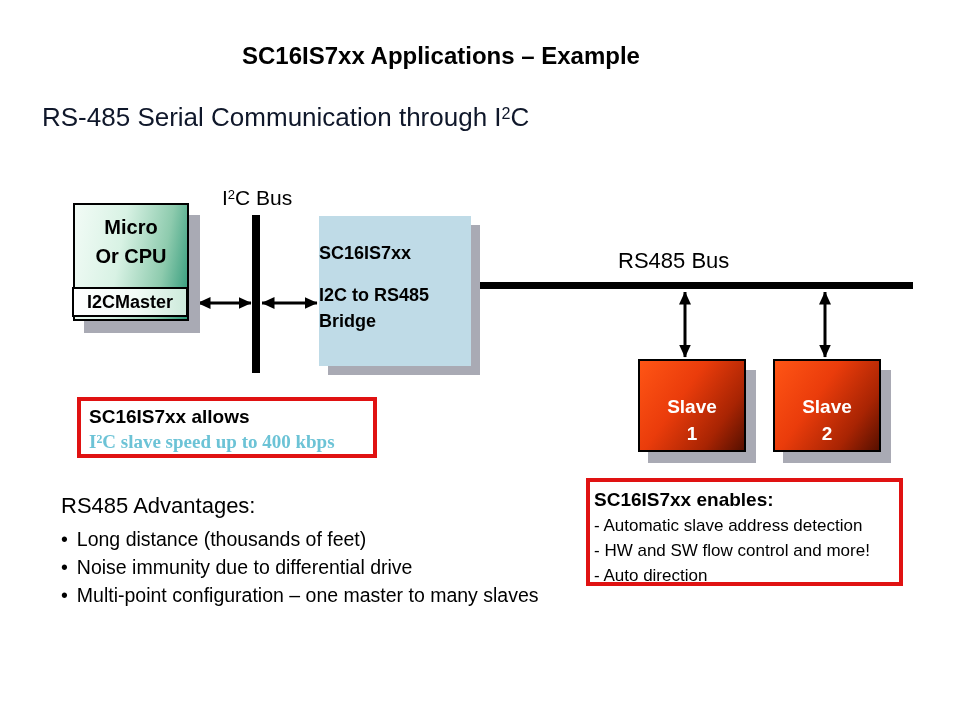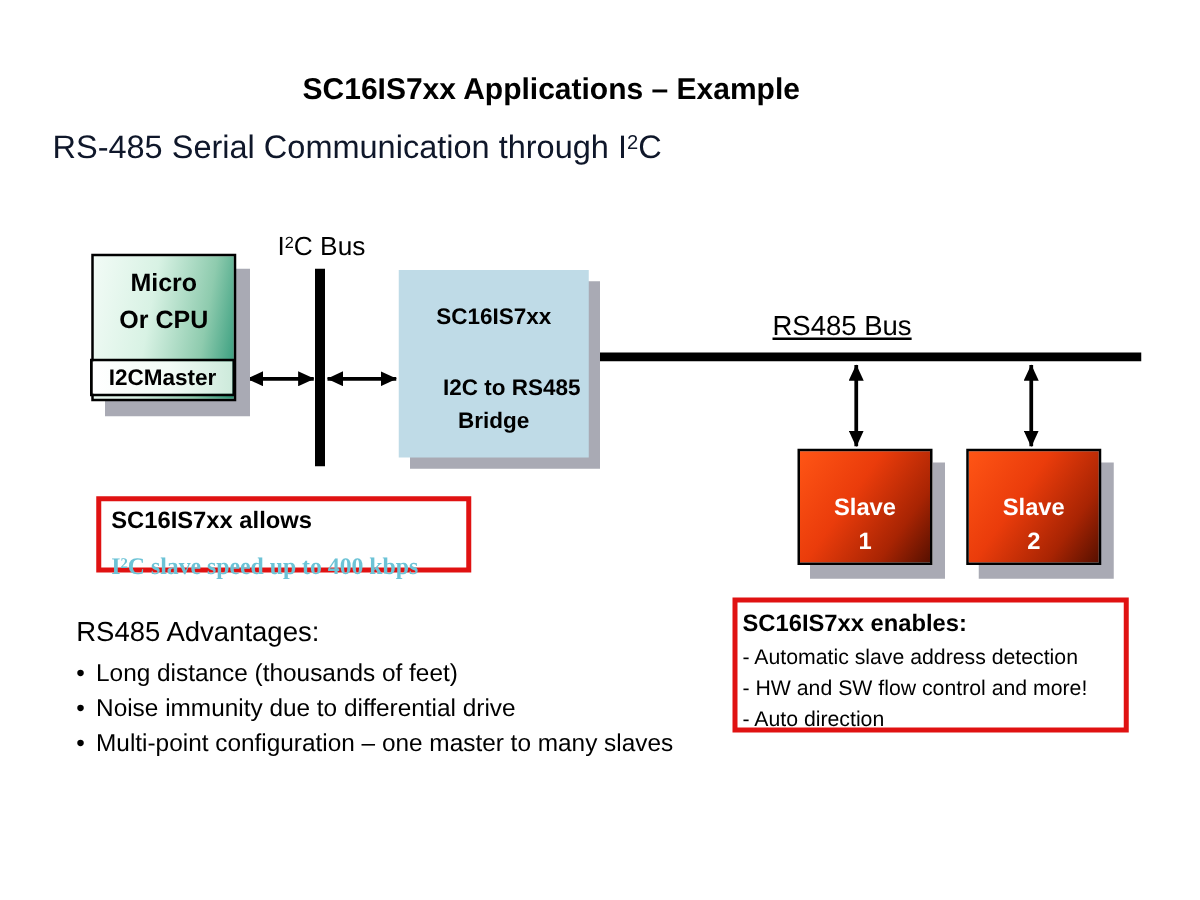--- a/index.html
+++ b/index.html
@@ -3,54 +3,54 @@
 <meta charset="utf-8">
 <style>
   html,body{margin:0;padding:0;background:#fff;}
   .slide{
     position:relative;width:960px;height:720px;background:#ffffff;
     font-family:"Liberation Sans",sans-serif;color:#000;overflow:hidden;
   }
   sup{font-size:62%;font-weight:inherit;position:relative;top:-0.45em;vertical-align:baseline;}
 
   .title{position:absolute;left:121px;top:42px;width:640px;text-align:center;
-    font-size:24px;font-weight:bold;margin-top:16px;}
+    font-size:24px;font-weight:bold;}
   .subtitle{position:absolute;left:42px;top:102px;font-size:26px;color:#0f172a;}
 
   .wires{position:absolute;left:0;top:0;width:960px;height:720px;pointer-events:none;}
 
   .micro-box{position:absolute;left:73px;top:203px;width:116px;height:118px;
     border:2px solid #000;
     background:linear-gradient(100deg,#f2fbf6 0%,#d8f2e4 40%,#8ecbae 75%,#2d9878 100%);
     box-shadow:11px 12px 0 #a9aab4;text-align:center;font-weight:bold;font-size:20px;
     line-height:29px;padding-top:8px;box-sizing:border-box;}
   .i2cmaster{position:absolute;left:-3px;top:82px;width:112px;height:26px;
     border:2px solid #000;background:linear-gradient(90deg,#ffffff 0%,#f2fbf6 55%,#cdeadb 100%);
     font-size:18px;font-weight:bold;line-height:26px;text-align:center;}
 
   .i2c-bus-label{position:absolute;left:222px;top:186px;font-size:21px;}
-  .rs485-label{position:absolute;left:618px;top:248px;font-size:22px;text-decoration:underline;}
+  .rs485-label{position:absolute;left:618px;top:248px;font-size:22px;}
 
   .bridge-box{position:absolute;left:319px;top:216px;width:152px;height:150px;
-    background:#bfdbe7;box-shadow:9px 9px 0 #a9aab4;text-align:center;
+    background:#bfdbe7;box-shadow:9px 9px 0 #a9aab4;text-align:left;
     font-weight:bold;font-size:18px;line-height:26px;box-sizing:border-box;padding-top:24px;}
-  .bridge-line2{margin-top:31px;padding-left:29px;}
+  .bridge-line2{margin-top:16px;}
 
   .slave-box{position:absolute;top:359px;width:108px;height:93px;border:2px solid #000;
     background:linear-gradient(125deg,#ff5515 0%,#ea3c0b 40%,#a82403 75%,#571000 100%);
     box-shadow:10px 11px 0 #a9aab4;color:#fff;font-weight:bold;font-size:19px;
     text-align:center;line-height:27px;padding-top:32px;box-sizing:border-box;}
   .slave1{left:638px;}
   .slave2{left:773px;}
 
   .allows-box{position:absolute;left:77px;top:397px;width:300px;height:61px;
     border:4px solid #e01212;background:#fff;box-sizing:border-box;padding:3px 0 0 8px;}
   .allows-title{font-size:19px;font-weight:bold;line-height:25px;}
   .allows-detail{font-family:"Liberation Serif",serif;font-weight:bold;font-size:19px;
-    color:#6cc3d6;line-height:25px;margin-top:12px;}
+    color:#6cc3d6;line-height:25px;}
 
   .advantages{position:absolute;left:61px;top:492px;}
   .adv-heading{font-size:22px;line-height:28px;margin-bottom:5px;}
   .adv-item{font-size:19.5px;line-height:28px;}
   .blt{margin-right:9px;}
 
   .enables-box{position:absolute;left:586px;top:478px;width:317px;height:108px;
     border:4px solid #e01212;background:#fff;box-sizing:border-box;padding:4px 4px 0 4px;}
   .en-title{font-size:19px;font-weight:bold;line-height:27px;}
   .en-item{font-size:17px;line-height:25px;}

